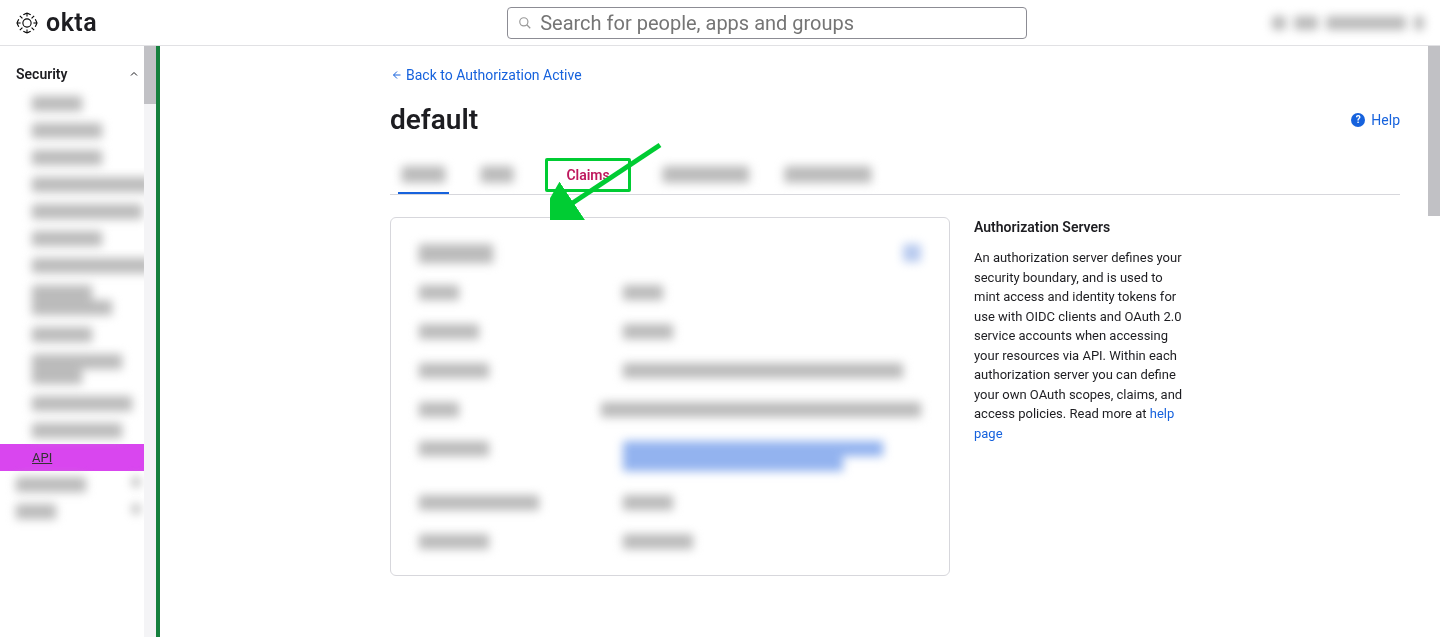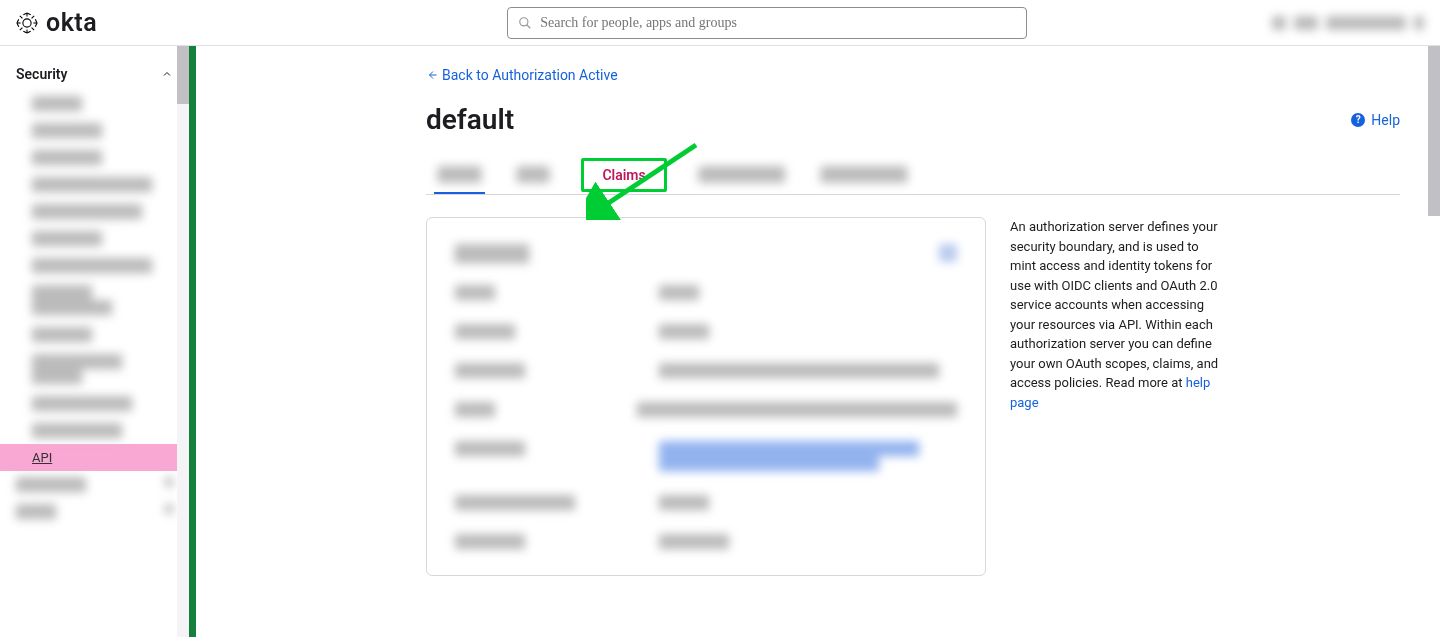--- a/index.html
+++ b/index.html
@@ -5,34 +5,34 @@
   * { box-sizing: border-box; margin:0; padding:0; font-family: -apple-system, "Segoe UI", Roboto, Helvetica, Arial, sans-serif; }
   body { width:1440px; height:637px; overflow:hidden; background:#fff; color:#1d1d21; }
 
   
   .topbar { display:flex; align-items:center; height:46px; border-bottom:1px solid #e1e1e4; padding:0 16px; }
   .topbar .logo { display:flex; align-items:center; font-size:25px; font-weight:600; letter-spacing:0.5px; }
   .topbar .logo svg { margin-right:8px; }
   .topbar .search-wrap { flex:0 0 520px; margin-left:410px; }
   .search { display:flex; align-items:center; border:1px solid #8c8c94; border-radius:4px; padding:5px 10px; height:32px; }
   .search svg { margin-right:8px; flex:0 0 auto; opacity:0.6 }
-  .search input { border:none; outline:none; font-size:14px; width:100%; background:transparent;font-family:Liberation Serif, serif; }
+  .search input { border:none; outline:none; font-size:20px; width:100%; background:transparent; }
   .topbar .user { margin-left:auto; display:flex; align-items:center; gap:8px; }
   .blur { filter: blur(5px); -webkit-filter: blur(5px); color:#bbb !important; background:#bbb; border-radius:2px; }
 
   
   .page { display:flex; height:calc(637px - 46px); }
-  .sidebar { width:196px; border-right:7px solid #15803d; position:relative; overflow:hidden; }
+  .sidebar { width:160px; border-right:4px solid #15803d; position:relative; overflow:hidden; }
   .sidebar-scroll { position:absolute; right:0; top:0; bottom:0; width:12px; background:#f4f4f6; }
   .sidebar-thumb { position:absolute; right:0; top:0; width:12px; height:58px; background:#c1c1c5; }
   .side-inner { padding: 12px 0 0 0; }
   .sec-head { display:flex; align-items:center; padding:8px 16px; font-weight:600; font-size:14px; cursor:pointer; }
   .sec-head .chev { margin-left:auto; }
   .nav-item { padding:6px 16px 6px 32px; font-size:13px; color:#333; cursor:pointer; }
-  .nav-item.sel { background:#f9a8d4;text-decoration:underline; }
+  .nav-item.sel { background:#d946ef;text-decoration:underline; }
 
   
   .main-outer { flex:1; position:relative; overflow:hidden; }
   .main-scroll { position:absolute; right:0; top:0; bottom:0; width:12px; background:transparent; }
   .main-thumb { position:absolute; right:0; top:0; width:12px; height:170px; background:#c1c1c5; }
   .main { padding: 20px 40px 20px 230px; }
 
   .backlink { color:#1662dd; font-size:14px; text-decoration:none; display:inline-flex; align-items:center; gap:4px; margin-bottom:20px; cursor:pointer;}
   .titlerow { display:flex; align-items:center; margin-bottom:20px; }
   h1 { font-size:28px; font-weight:600; }
@@ -196,20 +196,21 @@
               <span class="k"><span class="blur">▇▇▇▇▇▇▇▇▇▇▇▇</span></span>
               <span class="v"><span class="blur">▇▇▇▇▇</span></span>
             </div>
           <div class="row" style="margin-bottom:0">
               <span class="k"><span class="blur">▇▇▇▇▇▇▇</span></span>
               <span class="v"><span class="blur">▇▇▇▇▇▇▇</span></span>
             </div>
         </div>
 
         <div class="aside">
+          <h3>Authorization Servers</h3>
           <p><span>An authorization server defines your security boundary, and is used to mint access and identity tokens for use with OIDC clients and OAuth 2.0 service accounts when accessing your resources via API. Within each authorization server you can define your own OAuth scopes, claims, and access policies. Read more at </span><a>help page</a></p>
         </div>
       </div>
     </div>
 
     <svg class="arrow" style="left:390px; top:94px" width="120" height="80" viewBox="0 0 120 80">
       <defs>
           <marker id="ah" markerWidth="10" markerHeight="10" refX="2" refY="5" orient="auto">
             <path d="M0,0 L10,5 L0,10 Z" fill="#00cc33"></path>
           </marker>

